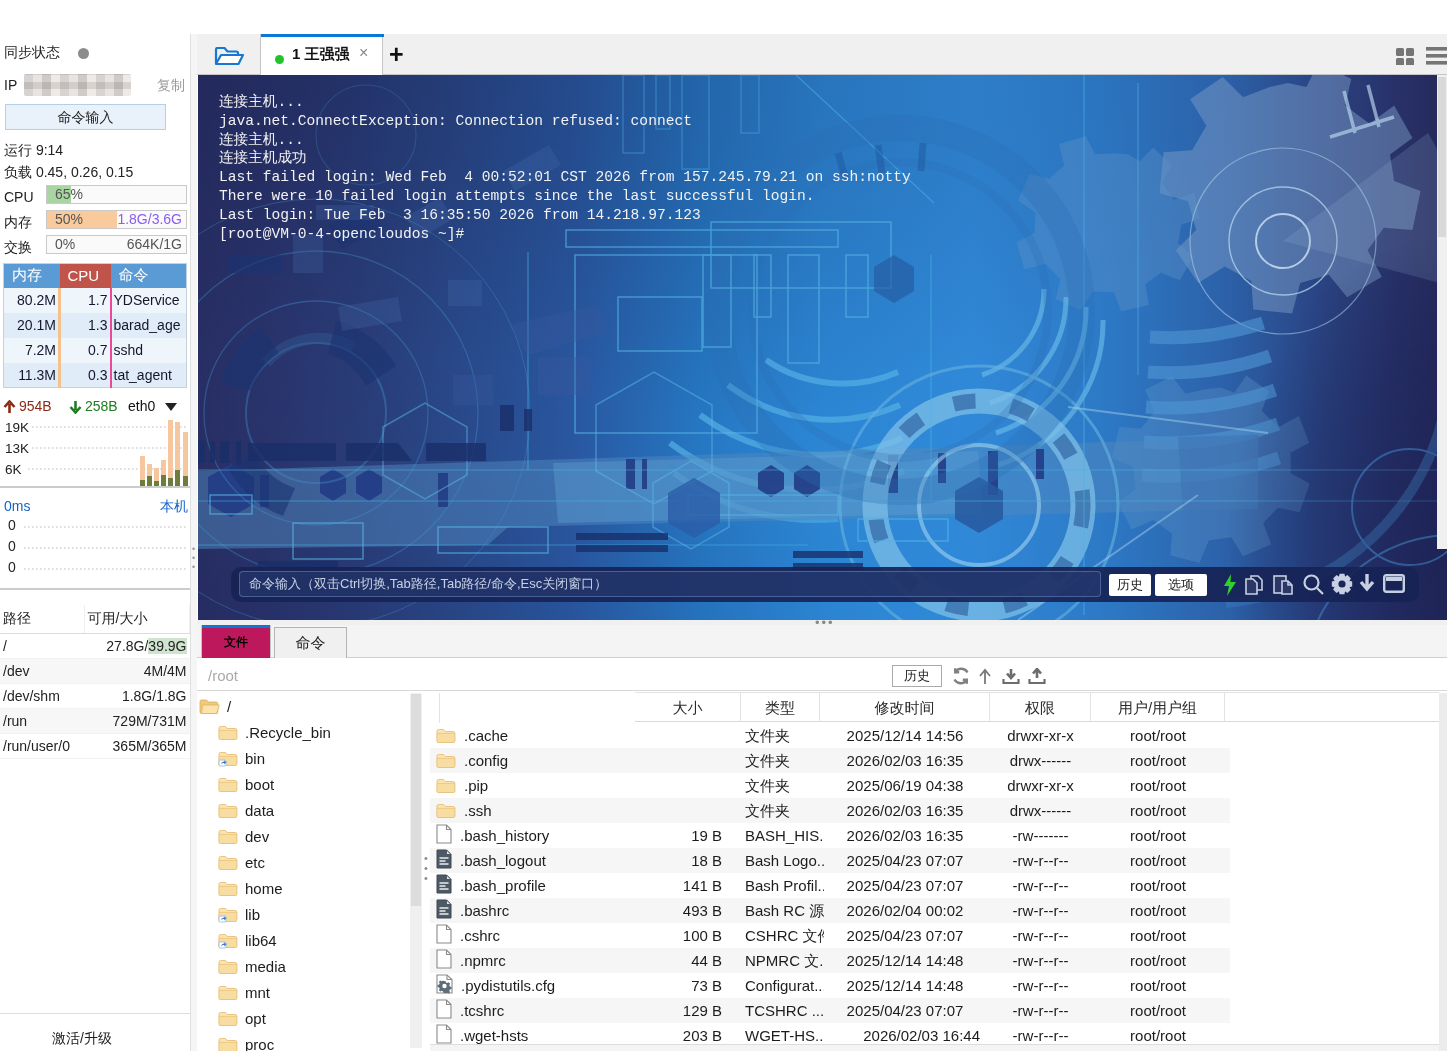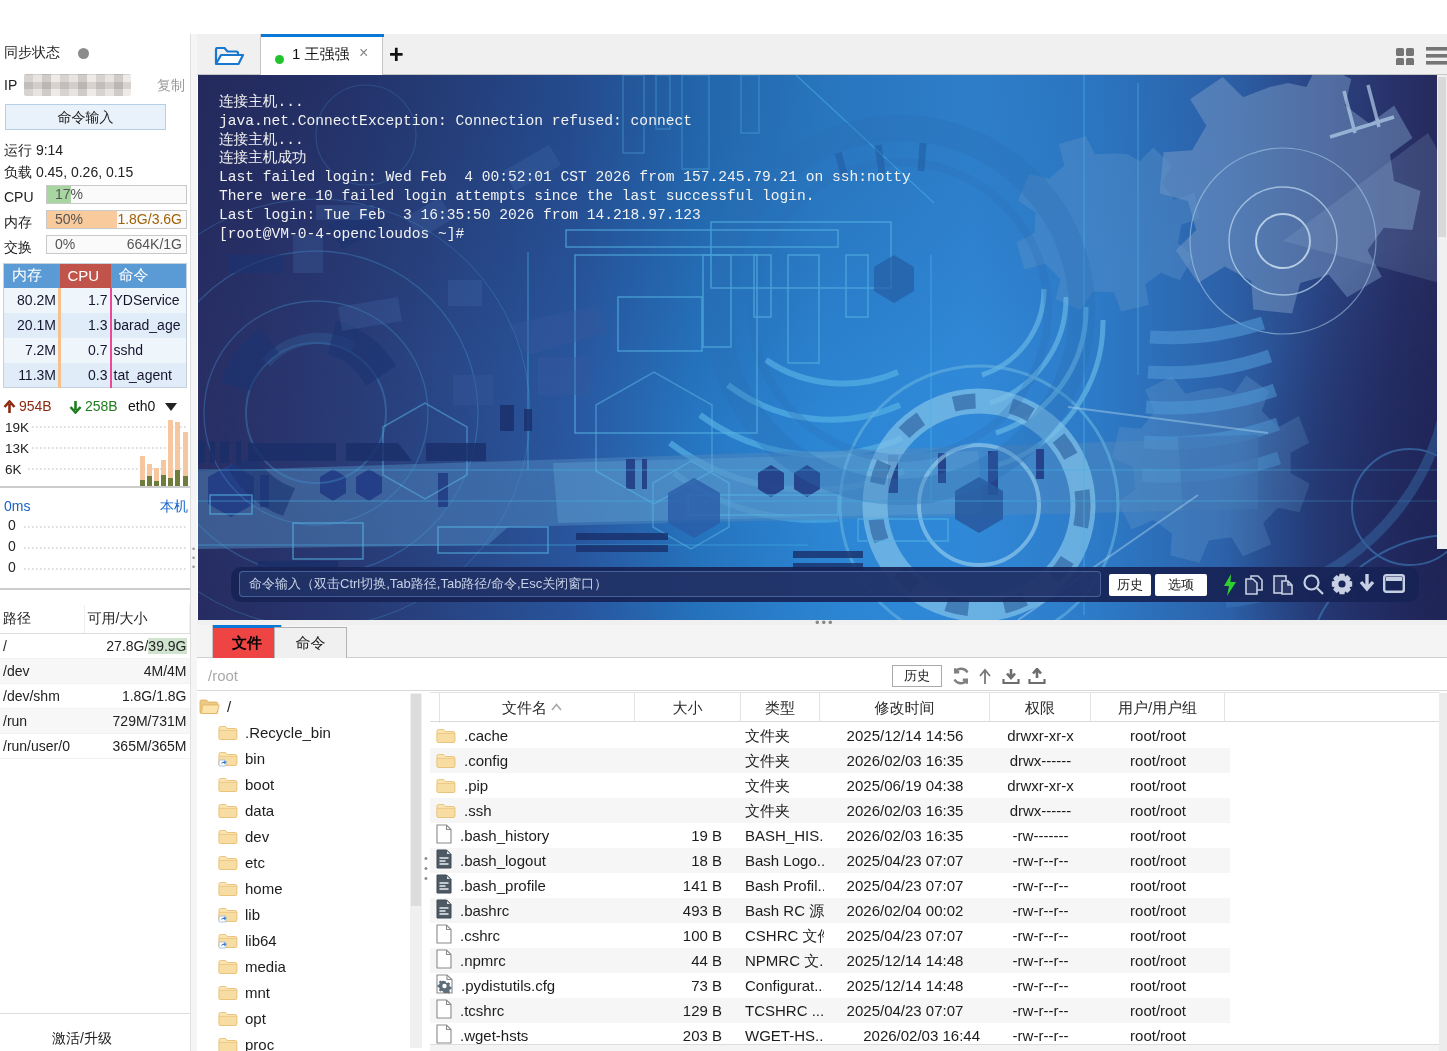--- a/index.html
+++ b/index.html
@@ -32,21 +32,21 @@
 #fstable{left:0;top:571px;border-collapse:collapse;font-size:14px;color:#222;width:190px}
 #fstable td{height:25px;padding:0 3px;border-bottom:1px solid #f2f2f2}
 #fstable td.r{text-align:right}
 #fshead td{text-align:left;height:28px;border-bottom:1px solid #ddd;border-right:1px solid #eee}
 #fstable tr.alt td{background:#f7f7f7}
 #activetab{left:63px;top:0;width:123px;height:41px;background:#fff;border-left:1px solid #c6c6c6;border-right:1px solid #c6c6c6}
 #termtext{left:21px;top:18px;font-family:"Liberation Mono",monospace;font-size:14.6px;line-height:18.8px;color:#f2f2f2}
 #cmdbar{left:33px;top:492px;width:1188px;height:35px;background:rgba(23,35,85,0.92);border-radius:10px;font-size:13px}
 #cmdinput{left:8px;top:4px;width:862px;height:26px;background:rgba(52,76,134,0.35);border:1px solid rgba(90,115,175,0.7);border-radius:4px;color:#c8d2e6;line-height:24px;padding-left:9px}
 .cmdbtn{top:7px;width:42px;height:22px;background:#fff;border-radius:2px;color:#1a1a1a;text-align:center;line-height:22px}
-#ftab1{left:15px;top:0;width:70px;height:33px;background:#ef4444;border-left:1px solid #c6c6c6;border-right:1px solid #c6c6c6;font-size:15px}
+#ftab1{left:4px;top:0;width:70px;height:33px;background:#be185d;border-left:1px solid #c6c6c6;border-right:1px solid #c6c6c6;font-size:12px}
 #ftab2{left:77px;top:2px;width:73px;height:31px;background:#f0f0f0;border:1px solid #b4b4b4;border-bottom:none;text-align:center;line-height:30px;font-size:15px;color:#222}
 #histbtn{left:695px;top:40px;width:50px;height:22px;background:#fff;border:1px solid #aaa;text-align:center;line-height:19px;font-size:13px;color:#222}
 #tree{left:0;top:68px;width:213px;height:358px;font-size:15px;color:#1c1c1c;overflow:hidden}
 .trow{position:absolute;left:0;height:26px;line-height:26px;white-space:nowrap}
 .trow svg{vertical-align:-3px;margin-right:7px}
 #ftable{left:233px;top:67px;width:1009px;height:359px;font-size:15px;color:#1c1c1c;overflow:hidden}
 .fhead{position:absolute;top:0;height:30px;line-height:30px;text-align:center;color:#2a2a2a;border-right:1px solid #e3e3e3;border-bottom:1px solid #d9d9d9;border-top:1px solid #e3e3e3}
 .frow{position:absolute;left:0;width:800px;height:25px;line-height:25px}
 .frow.alt{background:#f6f6f6}
 .fc{position:absolute;top:0;height:25px;white-space:nowrap;overflow:hidden}
@@ -59,27 +59,27 @@
     <div class="abs" style="left:78px;top:14px;width:11px;height:11px;border-radius:50%;background:#8c8c8c"></div>
     <div class="abs" style="left:4px;top:43px">IP</div>
     <div class="abs" id="ipblur"></div>
     <div class="abs" style="left:157px;top:43px;color:#9a9a9a">复制</div>
     <div class="abs" id="sysinfo-btn">命令输入</div>
     <div class="abs" style="left:4px;top:108px">运行 9:14</div>
     <div class="abs" style="left:4px;top:130px">负载 0.45, 0.26, 0.15</div>
     <div class="abs" style="left:4px;top:155px">CPU</div>
     <div class="abs gauge" style="top:151px">
       <div class="abs" style="left:0;top:0;width:24px;height:17px;background:#a8d5a2"></div>
-      <div class="abs" style="left:8px;top:1px;color:#555">17%</div>
+      <div class="abs" style="left:8px;top:1px;color:#555">65%</div>
     </div>
     <div class="abs" style="left:4px;top:180px">内存</div>
     <div class="abs gauge" style="top:176px">
       <div class="abs" style="left:0;top:0;width:70px;height:17px;background:#f9cb9c"></div>
       <div class="abs" style="left:8px;top:1px;color:#555">50%</div>
-      <div class="abs" style="right:4px;top:1px;color:#a16207">1.8G/3.6G</div>
+      <div class="abs" style="right:4px;top:1px;color:#8b5cf6">1.8G/3.6G</div>
     </div>
     <div class="abs" style="left:4px;top:205px">交换</div>
     <div class="abs gauge" style="top:201px">
       <div class="abs" style="left:8px;top:1px;color:#555">0%</div>
       <div class="abs" style="right:4px;top:1px;color:#555">664K/1G</div>
     </div>
     <table id="proctable" class="abs">
       <tbody>
           <tr id="prochead">
             <td style="width:56px">内存</td>
@@ -190,21 +190,21 @@
     <div class="abs" style="left:192px;top:511px;width:3px;height:26px;color:#999;font-size:9px;line-height:9px">•<br>•<br>•</div>
   </div>
   <div class="abs" id="tabbar">
     <svg class="abs" style="left:17px;top:13px" width="31" height="20" viewBox="0 0 31 20">
       <path d="M2 17 V2.5 a1.5 1.5 0 0 1 1.5 -1.5 h7 l3 3.5 h9 a1.5 1.5 0 0 1 1.5 1.5 V8" fill="none" stroke="#1878d0" stroke-width="2.2"></path>
       <path d="M2 17 L7 8 H29 L24.5 17 Z" fill="#fff" stroke="#1878d0" stroke-width="2.2" stroke-linejoin="round"></path>
     </svg>
     <div class="abs" id="activetab">
       <div class="abs" style="left:0;top:0;width:123px;height:3px;background:#0a78d7"></div>
       <div class="abs" style="left:14px;top:21px;width:9px;height:9px;border-radius:50%;background:#21c32b"></div>
-      <div class="abs" style="left:31px;top:11px;font-size:15px;font-weight:normal;color:#111">1 王强强</div>
+      <div class="abs" style="left:31px;top:11px;font-size:15px;font-weight:bold;color:#111">1 王强强</div>
       <div class="abs" style="left:98px;top:10px;font-size:16px;color:#888">×</div>
     </div>
     <div class="abs" style="left:192px;top:6px;font-size:25px;font-weight:bold;color:#111">+</div>
     <svg class="abs" style="left:1198px;top:14px" width="22" height="17" viewBox="0 0 22 17">
       <g fill="#757575">
           <rect x="1" y="0" width="8" height="8" rx="1.5"></rect>
           <rect x="11" y="0" width="8" height="8" rx="1.5"></rect>
           <rect x="1" y="10" width="8" height="8" rx="1.5"></rect>
           <rect x="11" y="10" width="8" height="8" rx="1.5"></rect>
         </g>
@@ -632,23 +632,20 @@
             <path d="M1 3 a1.5 1.5 0 0 1 1.5 -1.5 h5 l1.8 2 h8 a1.5 1.5 0 0 1 1.5 1.5 V13 a1.5 1.5 0 0 1 -1.5 1.5 h-14.8 A1.5 1.5 0 0 1 1 13 Z" fill="url(#fg)" stroke="#e4b96a" stroke-width="0.8"></path>
             <path d="M1 5.5 h17.8 V13 a1.5 1.5 0 0 1 -1.5 1.5 h-14.8 A1.5 1.5 0 0 1 1 13 Z" fill="#f8dda2" stroke="#e4b96a" stroke-width="0.5"></path>
           </svg>proc</div>
       </div>
     <div class="abs" style="left:213px;top:68px;width:12px;height:355px;background:#f0f0f0"></div>
     <div class="abs" style="left:214px;top:69px;width:10px;height:212px;background:#dcdcdc"></div>
     <div class="abs" style="left:227px;top:228px;width:4px;height:30px;color:#8a8a8a;font-size:11px;line-height:10px">•<br>•<br>•</div>
 
     <div class="abs" id="ftable">
         <div style="position:absolute;left:9px;top:1px;width:1px;height:30px;background:#e3e3e3"></div>
-        <div class="fhead" style="left:0px;width:205px">文件名 <svg width="11" height="8" viewBox="0 0 11 8" style="vertical-align:2px">
-            <path d="M1 7 L5.5 1.5 L10 7" stroke="#a8a8a8" stroke-width="1.6" fill="none"></path>
-          </svg></div>
 <div class="fhead" style="left:205px;width:106px">大小</div>
 <div class="fhead" style="left:311px;width:79px">类型</div>
 <div class="fhead" style="left:390px;width:170px">修改时间</div>
 <div class="fhead" style="left:560px;width:101px">权限</div>
 <div class="fhead" style="left:661px;width:134px">用户/用户组</div>
 <div class="fhead" style="left:795px;width:214px;border-right:none"></div>
 <div class="frow" style="top:31px">
 <div class="fc" style="left:6px;width:198px"><svg width="20" height="16" viewBox="0 0 20 16">
               <defs>
                 <linearGradient id="fg" x1="0" y1="0" x2="0" y2="1">

